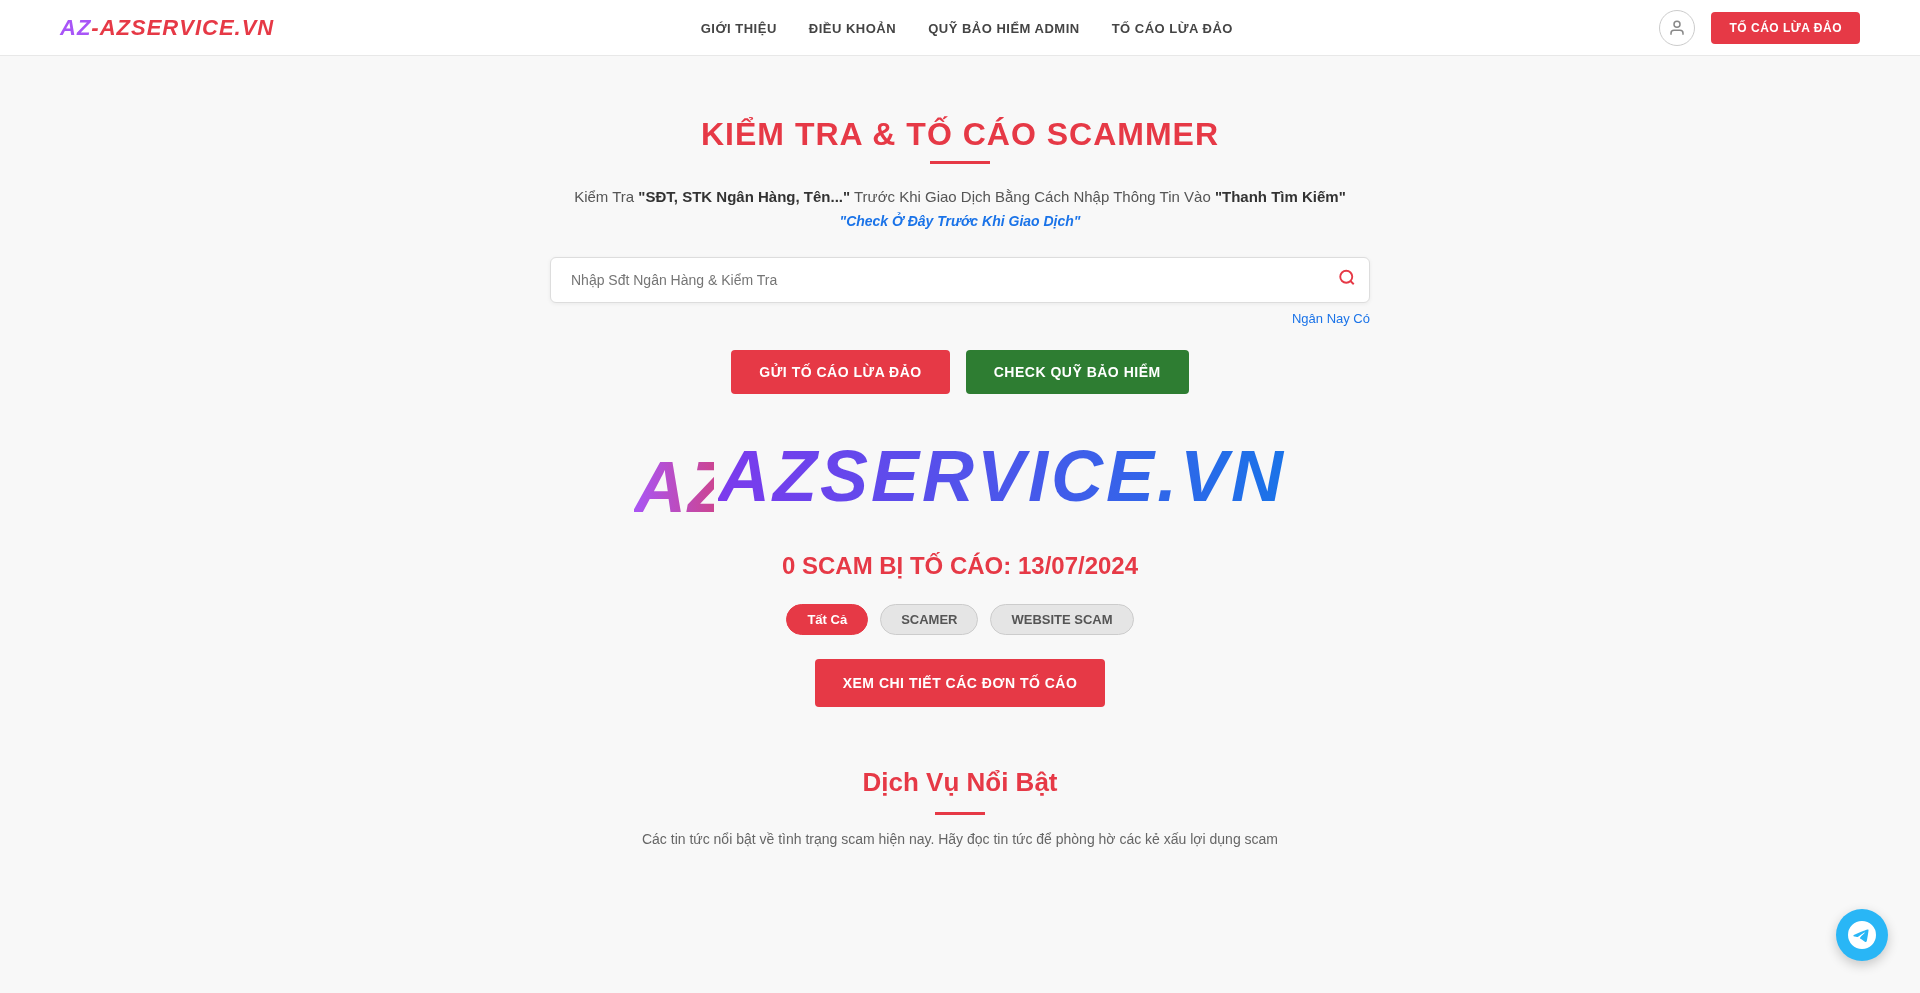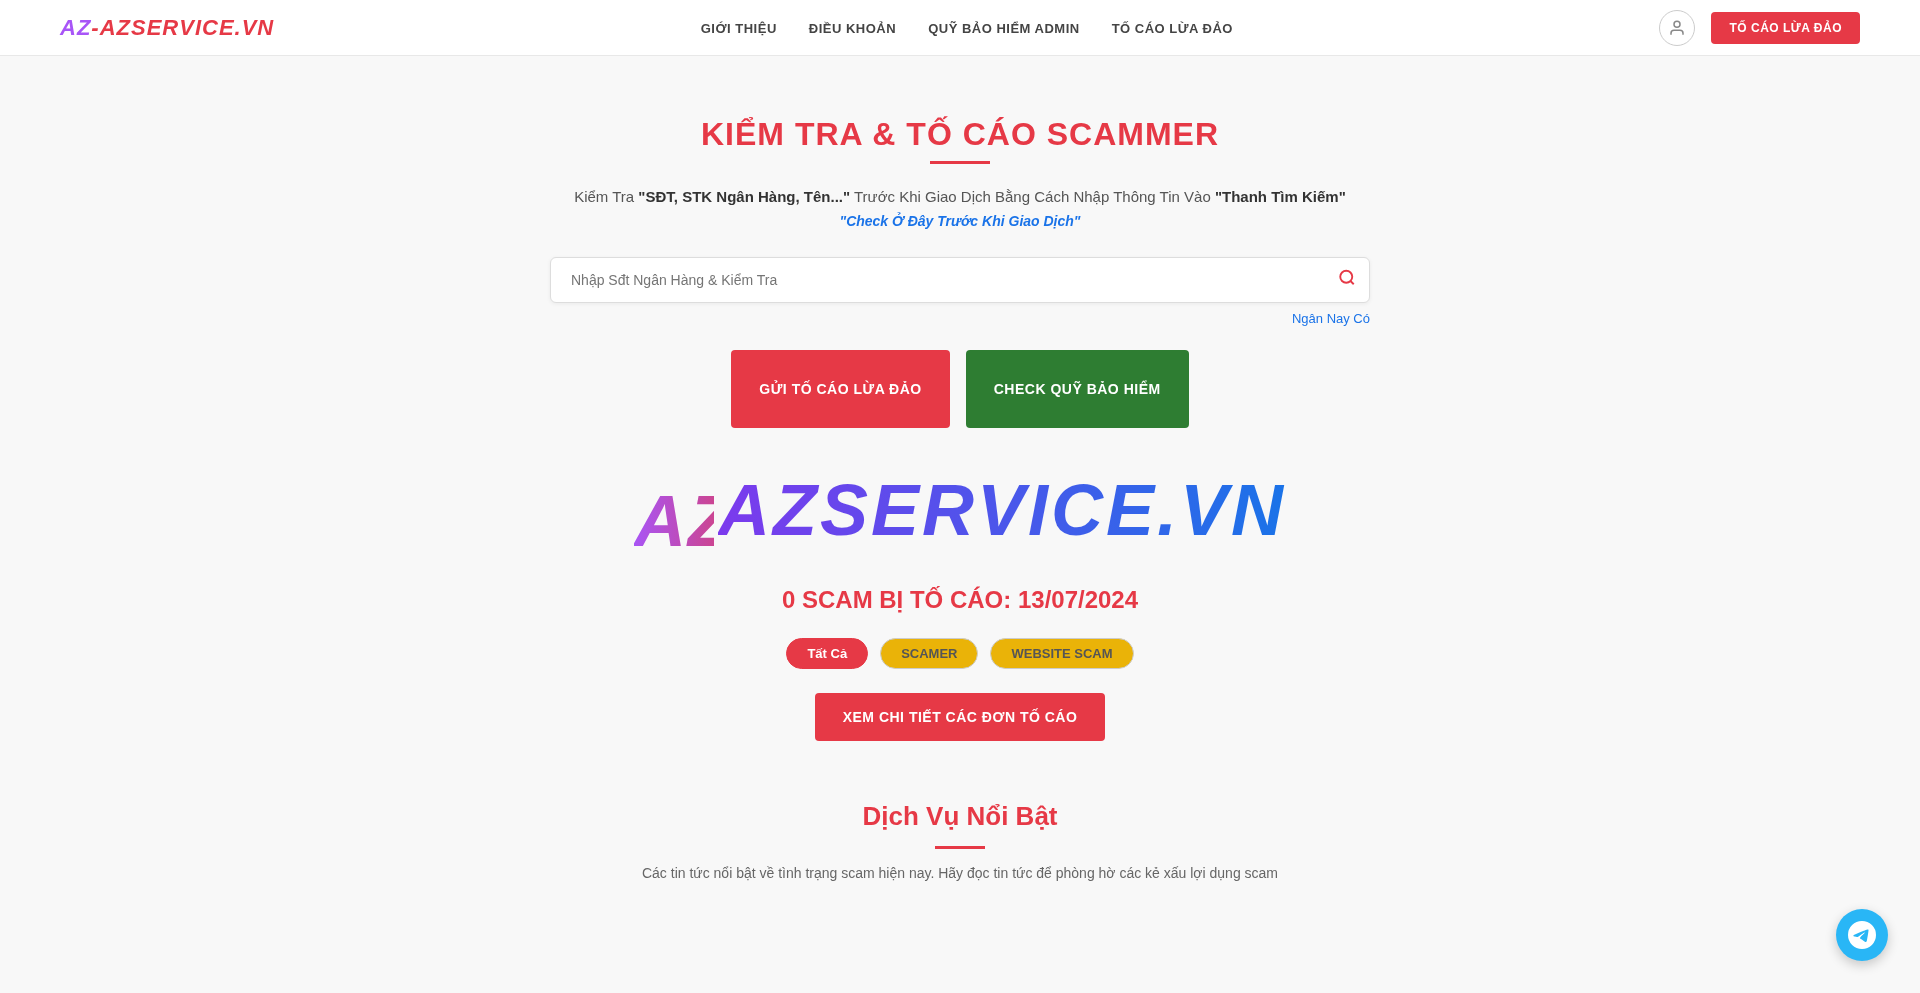--- a/index.html
+++ b/index.html
@@ -147,21 +147,21 @@
       display: flex;
       gap: 16px;
       justify-content: center;
       margin-bottom: 36px;
     }
     .btn-report {
       background: #e63946;
       color: #fff;
       border: none;
       border-radius: 4px;
-      padding: 31px 28px;
+      padding: 14px 28px;
       font-size: 14px;
       font-weight: 700;
       cursor: pointer;
       text-transform: uppercase;
       letter-spacing: 0.5px;
     }
     .btn-check {
       background: #2e7d32;
       color: #fff;
       border: none;
@@ -216,21 +216,21 @@
     .filter-tabs {
       display: flex;
       gap: 12px;
       justify-content: center;
       margin-bottom: 24px;
     }
     .filter-tab {
       padding: 7px 20px;
       border-radius: 20px;
       border: 1px solid #ccc;
-      background: #eab308;
+      background: #e5e5e5;
       font-size: 13px;
       font-weight: 600;
       cursor: pointer;
       color: #555;
     }
     .filter-tab.active {
       background: #e63946;
       color: #fff;
       border-color: #e63946;
     }

